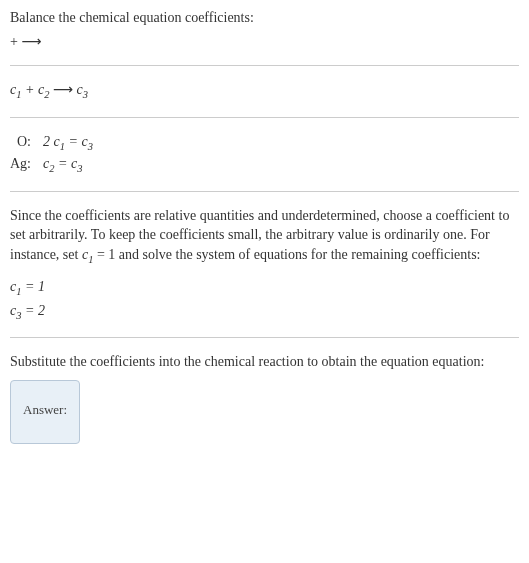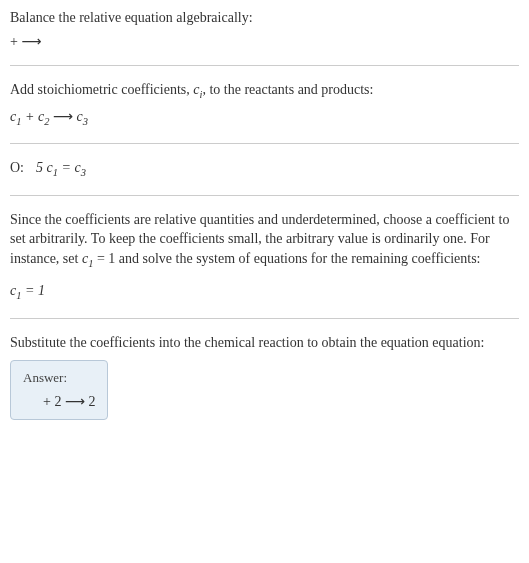--- a/index.html
+++ b/index.html
@@ -60,81 +60,84 @@
       margin-top: 10px;
     }
     .coeffs div {
       font-style: italic;
       margin-bottom: 1px;
     }
     .answer-box {
       background: #e8f0f7;
       border: 1px solid #b8c8d8;
       border-radius: 4px;
-      padding: 8px 12px;
+      padding: 20px 12px;
       display: inline-block;
       margin-top: 6px;
     }
     .answer-label {
       font-size: 13px;
       color: #444;
       margin-bottom: 4px;
     }
     .answer-eq {
       font-style: normal;
       padding-left: 20px;
     }
     .italic {
       font-style: italic;
     }
   </style>
 </head>
 <body>
 
 <div class="section">
-  <div class="para">Balance the relative equation algebraically:</div>
+  <div class="para">Balance the chemical equation coefficients:</div>
   <div class="math-line"><span class="arrow"> +  ⟶ </span></div>
 </div>
 
 <hr class="divider">
 
 <div class="section">
-  <div class="para">
-    <span>Add stoichiometric coefficients, <span class="italic">c<span class="sub">i</span></span>, to the reactants and products:</span>
-  </div>
   <div class="math-line">
     <span>c</span><span class="sub">1</span><span> + </span><span>c</span><span class="sub">2</span><span class="arrow">  ⟶  </span><span>c</span><span class="sub">3</span>
   </div>
 </div>
 
 <hr class="divider">
 
 <div class="section">
   <div class="table">
     <div class="row">
       <div class="cell-label">O:</div>
       <div class="cell-eq">
-        <span>5 c</span><span class="sub">1</span><span> = </span><span>c</span><span class="sub">3</span>
+        <span>2 c</span><span class="sub">1</span><span> = </span><span>c</span><span class="sub">3</span>
+      </div>
+    </div>
+    <div class="row">
+      <div class="cell-label">Ag:</div>
+      <div class="cell-eq">
+        <span>c</span><span class="sub">2</span><span> = </span><span>c</span><span class="sub">3</span>
       </div>
     </div>
   </div>
 </div>
 
 <hr class="divider">
 
 <div class="section">
   <div class="para">
     <span>Since the coefficients are relative quantities and underdetermined, choose a coefficient to set arbitrarily. To keep the coefficients small, the arbitrary value is ordinarily one. For instance, set </span><span class="italic"><span>c</span><span class="sub">1</span></span><span> = 1</span><span> and solve the system of equations for the remaining coefficients:</span>
   </div>
   <div class="coeffs">
     <div><span>c</span><span class="sub">1</span><span> = 1</span></div>
+    <div><span>c</span><span class="sub">3</span><span> = 2</span></div>
   </div>
 </div>
 
 <hr class="divider">
 
 <div class="section">
   <div class="para">Substitute the coefficients into the chemical reaction to obtain the equation equation:</div>
   <div class="answer-box">
     <div class="answer-label">Answer:</div>
-    <div class="answer-eq"><span class="arrow"> + 2   ⟶  2 </span></div>
   </div>
 </div>
 
 </body></html>

